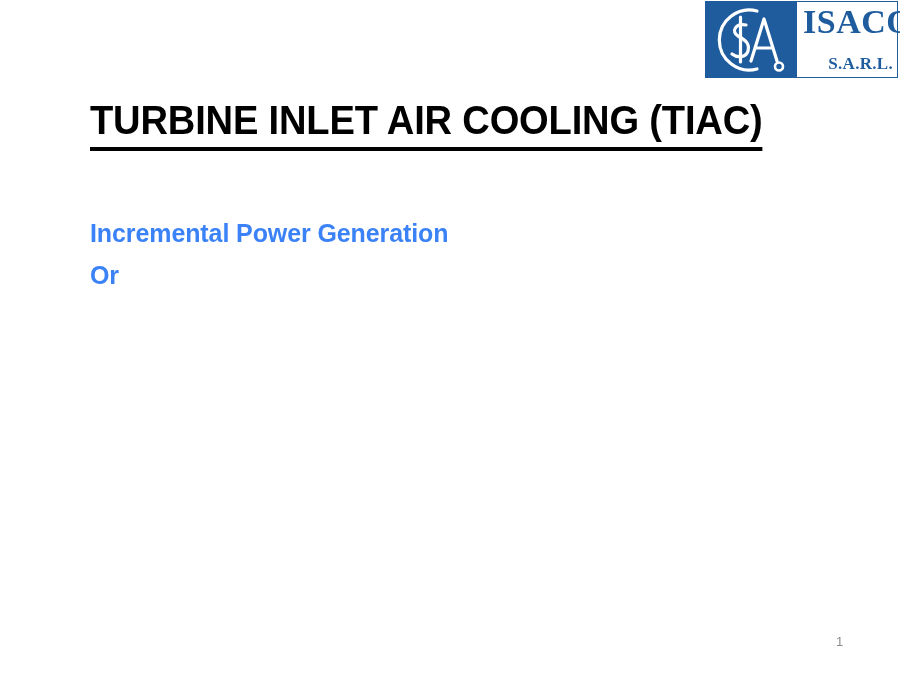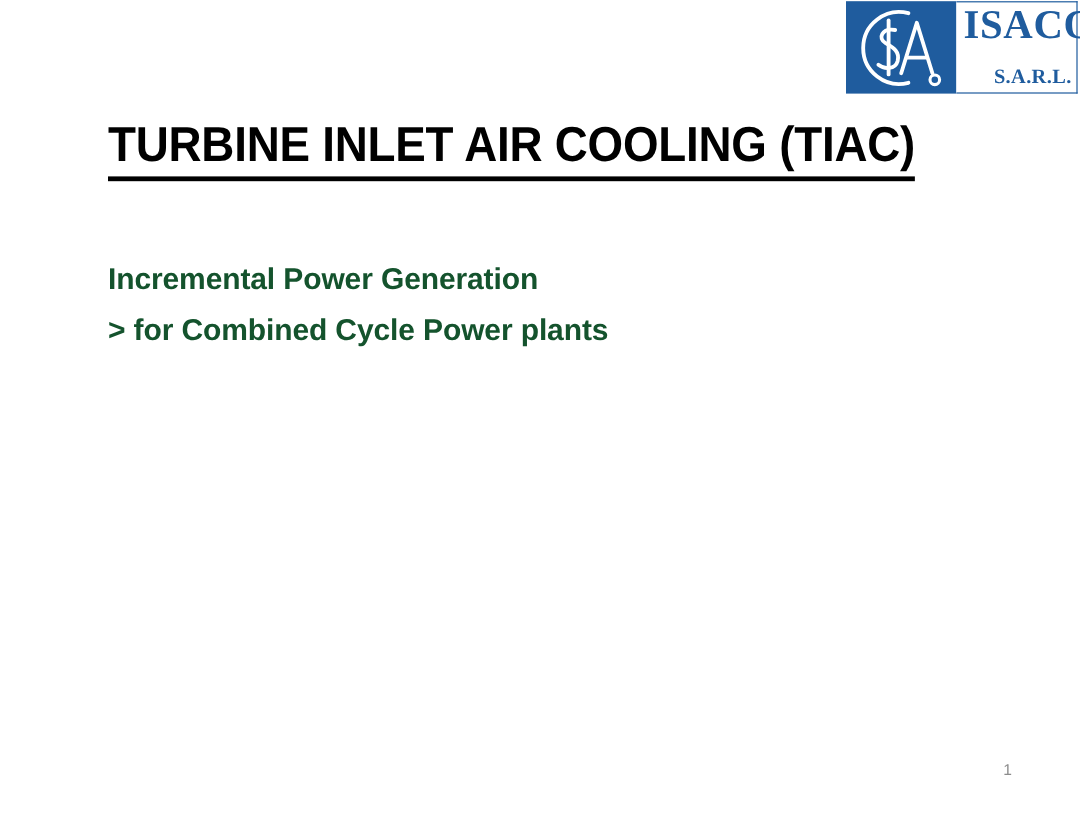--- a/index.html
+++ b/index.html
@@ -107,21 +107,21 @@
     position: absolute;
     left: 90px;
     top: 212px;
     width: 700px;
   }
   .body-line {
     font-family: "Liberation Sans", sans-serif;
     font-weight: bold;
     font-size: 25px;
     line-height: 42px;
-    color: #14532d;
+    color: #3b82f6;
     white-space: pre;
     letter-spacing: -0.1px;
   }
 
   
   #page-number {
     position: absolute;
     left: 836px;
     top: 635px;
     font-family: "Liberation Sans", sans-serif;
@@ -158,18 +158,18 @@
       <div id="logo-name">ISACO</div>
       <div id="logo-sub">S.A.R.L.</div>
     </div>
 
   </div>
 
   <div id="title">TURBINE INLET AIR COOLING (TIAC)</div>
 
   <div id="body-text">
     <div class="body-line">Incremental Power Generation</div>
-    <div class="body-line">&gt; for Combined Cycle Power plants</div>
+    <div class="body-line">Or</div>
   </div>
 
   <div id="page-number">1</div>
 
 </div>
 
 </body></html>

